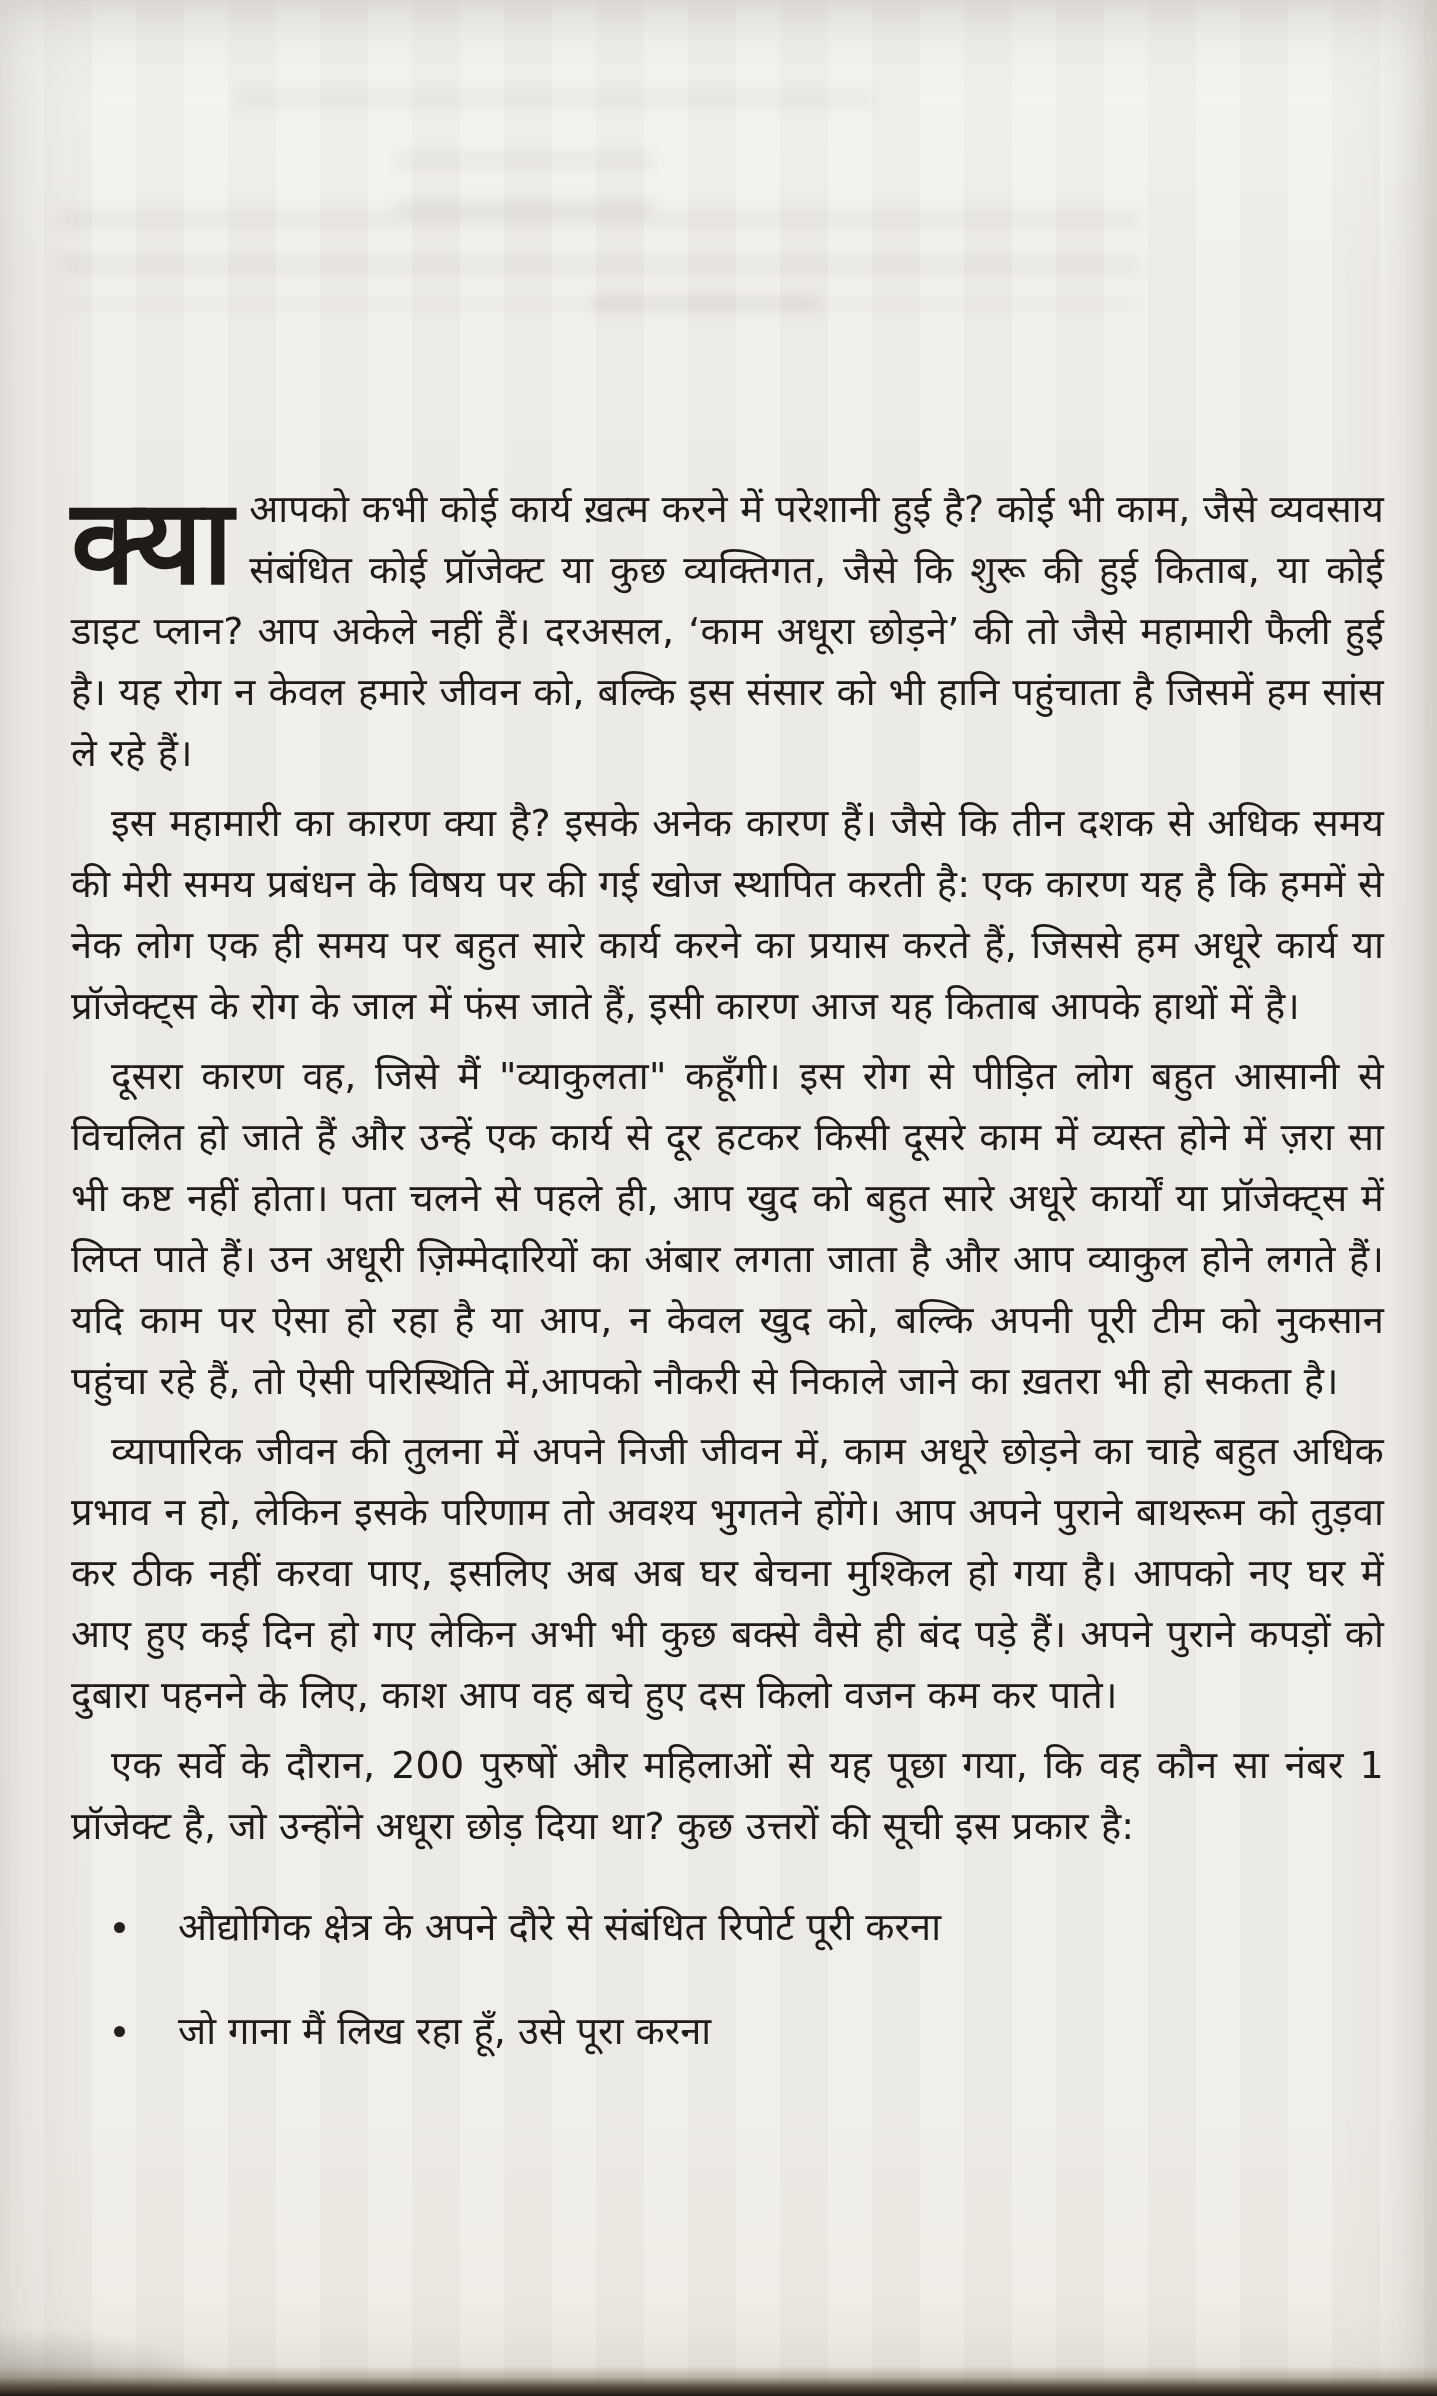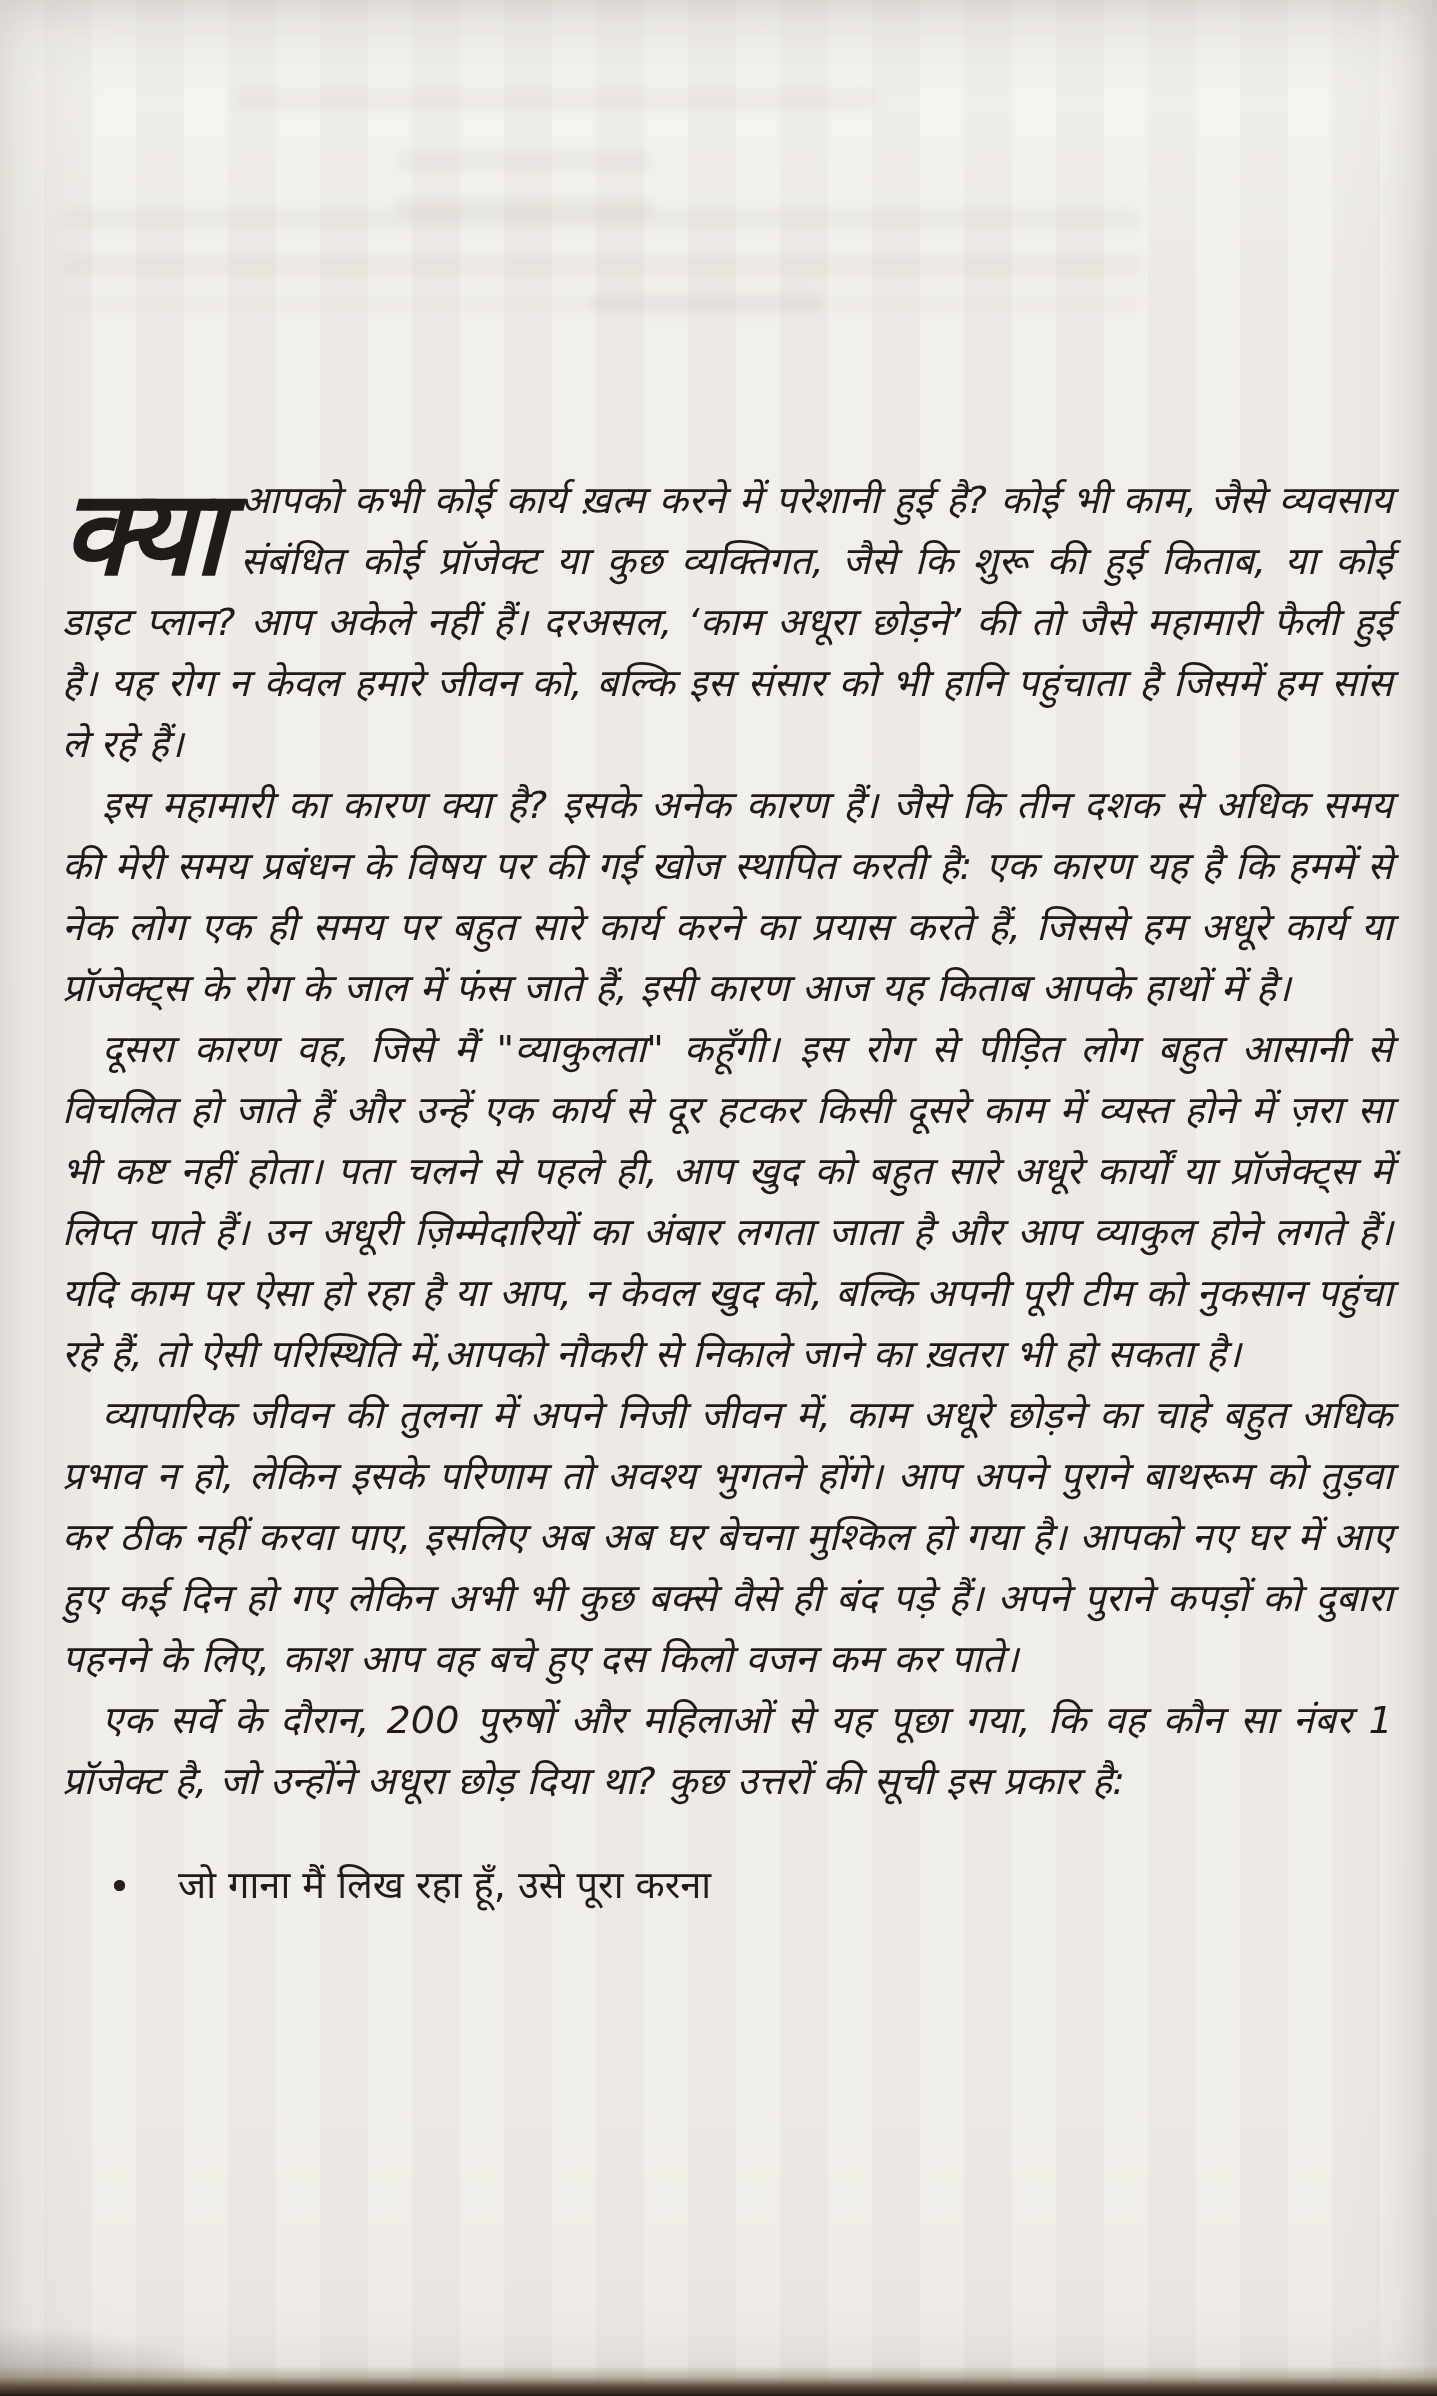--- a/index.html
+++ b/index.html
@@ -61,26 +61,25 @@
     pointer-events: none;
   }
   .text-block {
     position: absolute;
     left: 62px;
     right: 44px;
     top: 470px;
     z-index: 2;
   }
   .para {
-    margin: 0;
+    margin: 9px;
     font-size: 38px;
     line-height: 61px;
     text-align: justify;
     letter-spacing: 0.2px;
-    font-style: italic;
   }
   .para.indent { text-indent: 40px; }
   .dropcap {
     float: left;
     font-size: 118px;
     line-height: 0.98;
     padding: 6px 16px 0 0;
     font-weight: 700;
     letter-spacing: 0;
   }
@@ -129,20 +128,21 @@
 
     <p class="para indent">इस महामारी का कारण क्या है? इसके अनेक कारण हैं। जैसे कि तीन दशक से अधिक समय की मेरी समय प्रबंधन के विषय पर की गई खोज स्थापित करती है: एक कारण यह है कि हममें से नेक लोग एक ही समय पर बहुत सारे कार्य करने का प्रयास करते हैं, जिससे हम अधूरे कार्य या प्रॉजेक्ट्स के रोग के जाल में फंस जाते हैं, इसी कारण आज यह किताब आपके हाथों में है।</p>
     <p class="para indent">दूसरा कारण वह, जिसे मैं "व्याकुलता" कहूँगी। इस रोग से पीड़ित लोग बहुत आसानी से विचलित हो जाते हैं और उन्हें एक कार्य से दूर हटकर किसी दूसरे काम में व्यस्त होने में ज़रा सा भी कष्ट नहीं होता। पता चलने से पहले ही, आप खुद को बहुत सारे अधूरे कार्यों या प्रॉजेक्ट्स में लिप्त पाते हैं। उन अधूरी ज़िम्मेदारियों का अंबार लगता जाता है और आप व्याकुल होने लगते हैं। यदि काम पर ऐसा हो रहा है या आप, न केवल खुद को, बल्कि अपनी पूरी टीम को नुकसान पहुंचा रहे हैं, तो ऐसी परिस्थिति में,आपको नौकरी से निकाले जाने का ख़तरा भी हो सकता है।</p>
     <p class="para indent">व्यापारिक जीवन की तुलना में अपने निजी जीवन में, काम अधूरे छोड़ने का चाहे बहुत अधिक प्रभाव न हो, लेकिन इसके परिणाम तो अवश्य भुगतने होंगे। आप अपने पुराने बाथरूम को तुड़वा कर ठीक नहीं करवा पाए, इसलिए अब अब घर बेचना मुश्किल हो गया है। आपको नए घर में आए हुए कई दिन हो गए लेकिन अभी भी कुछ बक्से वैसे ही बंद पड़े हैं। अपने पुराने कपड़ों को दुबारा पहनने के लिए, काश आप वह बचे हुए दस किलो वजन कम कर पाते।</p>
     <p class="para indent">एक सर्वे के दौरान, 200 पुरुषों और महिलाओं से यह पूछा गया, कि वह कौन सा नंबर 1 प्रॉजेक्ट है, जो उन्होंने अधूरा छोड़ दिया था? कुछ उत्तरों की सूची इस प्रकार है:</p>
 
 
     <ul class="bullet-list">
       <li>
         <span class="dot"></span>
+        <span>औद्योगिक क्षेत्र के अपने दौरे से संबंधित रिपोर्ट पूरी करना</span>
       </li>
       <li>
         <span class="dot"></span>
         <span>जो गाना मैं लिख रहा हूँ, उसे पूरा करना</span>
       </li>
     </ul>
 
   </div>
 
   <div class="corner-shadow"></div>

